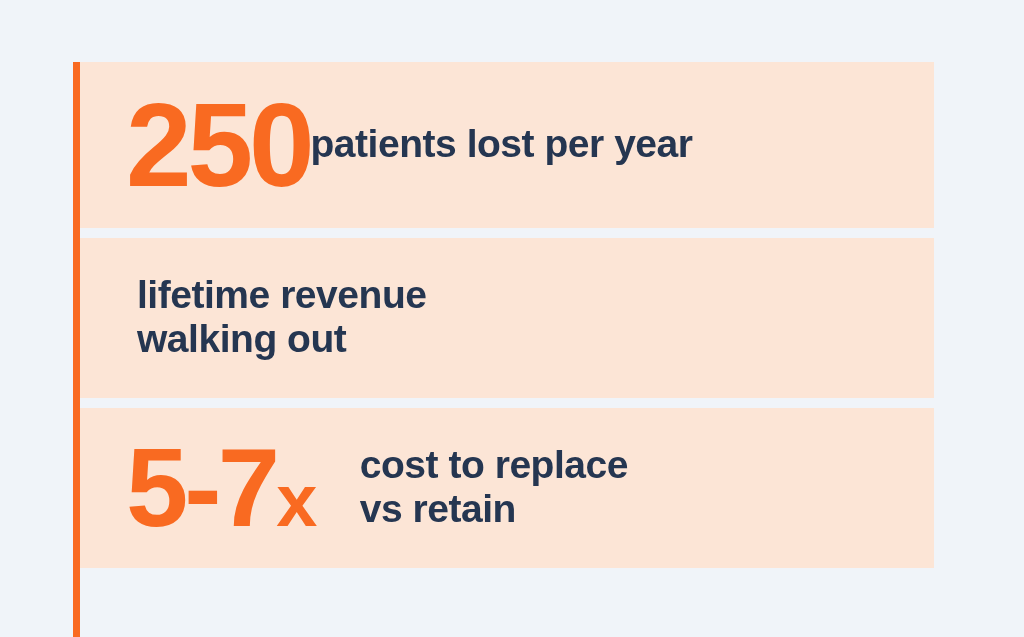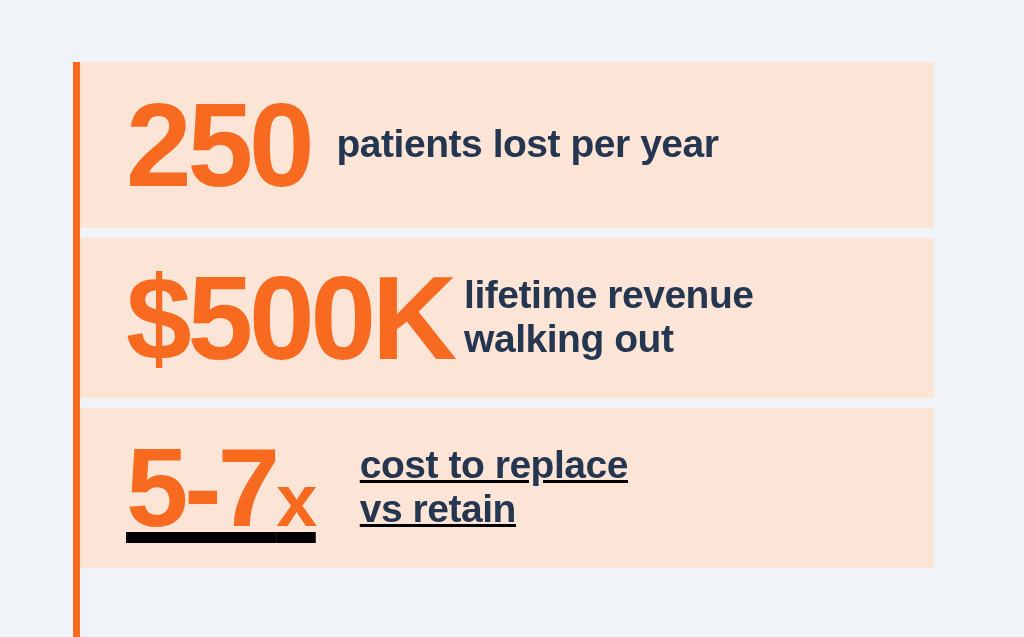--- a/index.html
+++ b/index.html
@@ -55,21 +55,21 @@
   }
 
   .row-gap {
     height: 10px;
     background: #f0f4f9;
     flex: 0 0 10px;
   }
 
   .row-1 { flex: 0 0 166px; }
   .row-2 { flex: 0 0 160px; }
-  .row-3 { flex: 0 0 160px; text-decoration: underline; }
+  .row-3 { flex: 0 0 160px; }
 
   
   .stat-value {
     color: #f96a21;
     font-weight: bold;
     letter-spacing: -0.035em;
     line-height: 1;
     white-space: nowrap;
     flex: 0 0 auto;
   }
@@ -87,21 +87,21 @@
   .stat-label {
     color: #253651;
     font-weight: bold;
     font-size: 39px;
     line-height: 1.12;
     letter-spacing: -0.012em;
     white-space: pre-line;
     flex: 0 0 auto;
   }
 
-  .row-1 .stat-label { margin-left: 26px; padding-bottom: 2px; }
+  .row-1 .stat-label { padding-bottom: 2px; }
   .row-2 .stat-label { margin-left: 11px; padding-bottom: 2px; }
   .row-3 .stat-label { margin-left: 44px; padding-bottom: 2px; }
 </style>
 </head>
 <body>
 
 <div class="stage">
 
   <div class="stat-block">
 
@@ -110,21 +110,20 @@
     <div class="rows">
 
       <div class="row row-1">
         <div class="stat-value"><span>250</span><span class="suffix"></span></div>
         <div class="stat-label">patients lost per year</div>
       </div>
 
       <div class="row-gap"></div>
 
       <div class="row row-2">
-        <div class="stat-value"><span>$500K</span><span class="suffix"></span></div>
         <div class="stat-label">lifetime revenue
 walking out</div>
       </div>
 
       <div class="row-gap"></div>
 
       <div class="row row-3">
         <div class="stat-value"><span>5-7</span><span class="suffix">x</span></div>
         <div class="stat-label">cost to replace
 vs retain</div>

